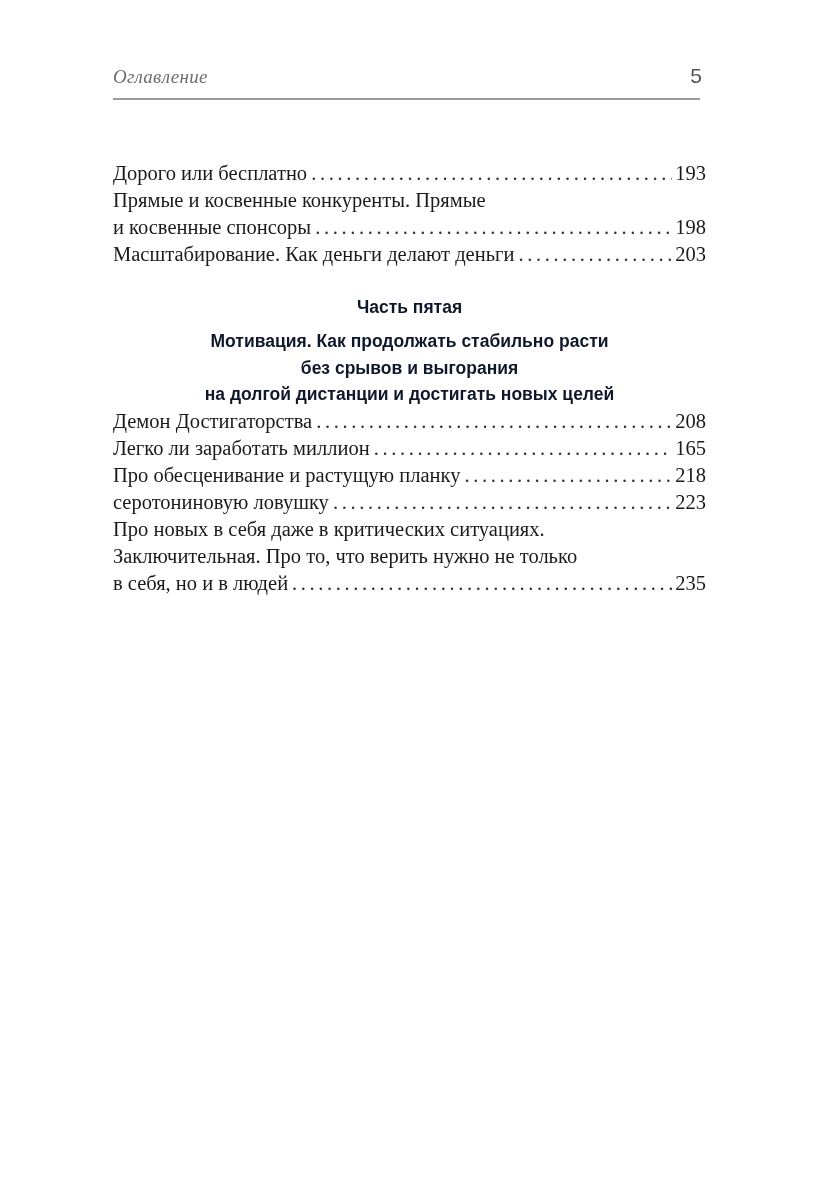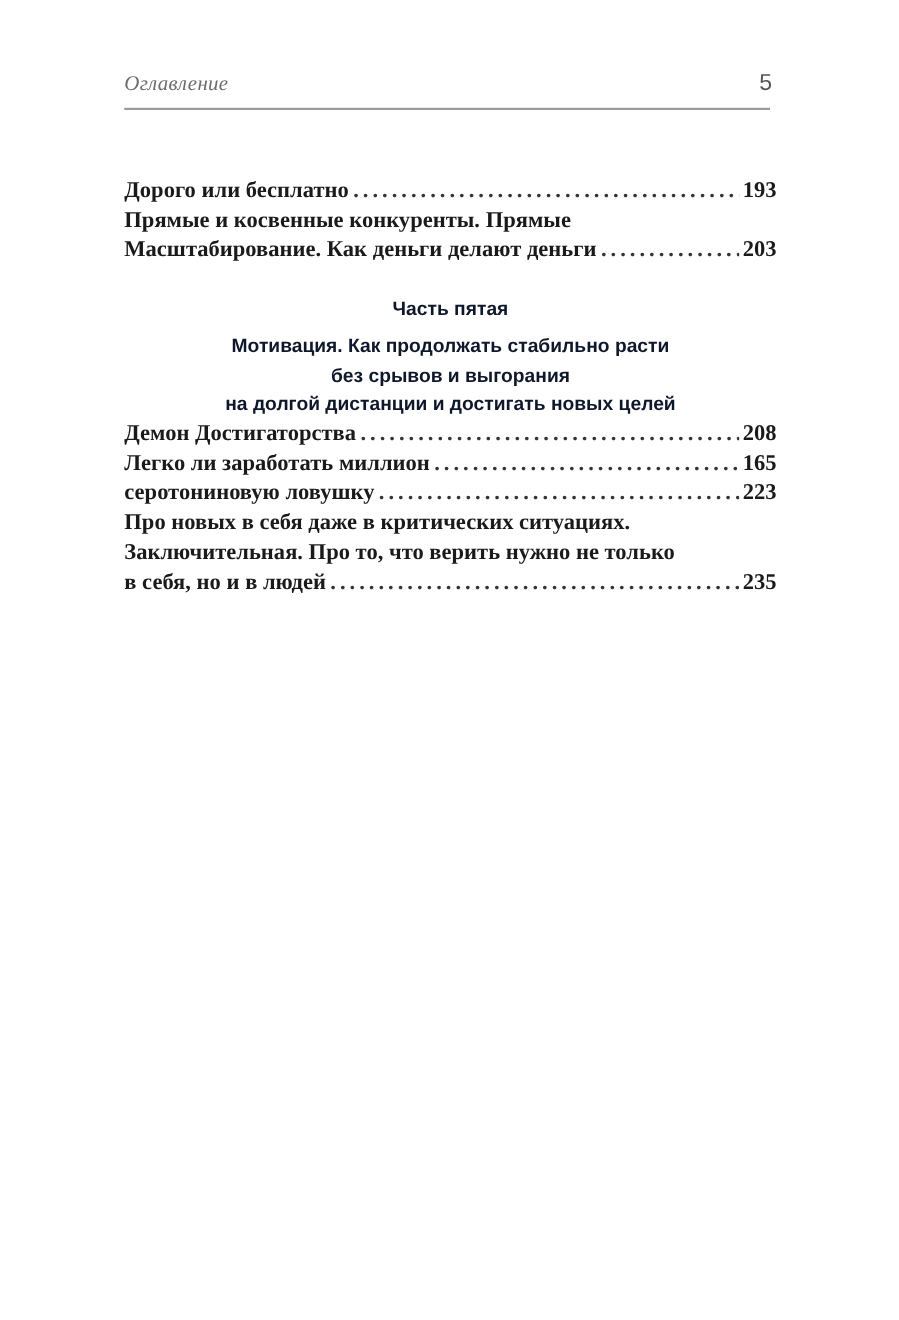--- a/index.html
+++ b/index.html
@@ -6,21 +6,21 @@
     body { width: 817px; height: 1200px; position: relative; overflow: hidden; }
     .page { position: absolute; left: 0; top: 0; width: 817px; height: 1200px; background: #ffffff; }
     .running-head { position: absolute; left: 113px; top: 66px; width: 593px; height: 28px;
       font-family: "Liberation Serif", serif; color: #6d6d6d; }
     .rh-title { position: absolute; left: 0; top: 0; font-style: italic; font-size: 19px; letter-spacing: 0.3px; text-align: center; }
     .rh-page { position: absolute; right: 4px; top: -2px; font-size: 21px; font-family: "Liberation Sans", sans-serif; color: #555; }
     .rule { position: absolute; left: 113px; top: 98px; width: 587px; height: 2px; background: #9a9a9a; }
     .toc { position: absolute; left: 113px; top: 160px; width: 593px;
       font-family: "Liberation Serif", serif; font-size: 20.5px; color: #1a1a1a; }
     .entry { position: relative; }
-    .line { height: 27px; line-height: 27px; white-space: nowrap; position: relative; font-weight: bold; }
+    .line { height: 27px; line-height: 27px; white-space: nowrap; position: relative; }
     .lastline { display: flex; align-items: baseline; }
     .lastline .txt { flex: 0 0 auto; padding-right: 4px; background: #fff; }
     .lastline .dots { flex: 1 1 auto; overflow: hidden; white-space: nowrap; letter-spacing: 3.2px; color: #333; }
     .lastline .dots::before { content: ". . . . . . . . . . . . . . . . . . . . . . . . . . . . . . . . . . . . . . . . . . . . . . . . . . . . . . . . . . . . . . . . . . . . . . . . . . . . ."; letter-spacing: 0; word-spacing: -1.5px; }
     .lastline .pg { flex: 0 0 auto; padding-left: 3px; }
     .part { font-family: "Liberation Sans", sans-serif; font-weight: bold; text-align: center; color: #0f172a;
       font-size: 17.5px; }
     .part-label { margin-top: 24px; height: 30px; line-height: 30px; }
     .part-title { margin-top: 6px; line-height: 26.5px; }
     .part-title div { height: 26.5px; }
@@ -41,20 +41,25 @@
     <div class="entry">
       <div class="line lastline">
         <span class="txt">Дорого или бесплатно</span>
         <span class="dots"></span>
         <span class="pg">193</span>
       </div>
     </div>
 
     <div class="entry">
       <div class="line">Прямые и косвенные конкуренты. Прямые</div>
+      <div class="line lastline">
+        <span class="txt">и косвенные спонсоры</span>
+        <span class="dots"></span>
+        <span class="pg">198</span>
+      </div>
     </div>
 
     <div class="entry">
       <div class="line lastline">
         <span class="txt">Масштабирование. Как деньги делают деньги</span>
         <span class="dots"></span>
         <span class="pg">203</span>
       </div>
     </div>
 
@@ -74,20 +79,27 @@
     </div>
 
     <div class="entry">
       <div class="line lastline">
         <span class="txt">Легко ли заработать миллион</span>
         <span class="dots"></span>
         <span class="pg">165</span>
       </div>
     </div>
 
+    <div class="entry">
+      <div class="line lastline">
+        <span class="txt">Про обесценивание и растущую планку</span>
+        <span class="dots"></span>
+        <span class="pg">218</span>
+      </div>
+    </div>
 
     <div class="entry">
       <div class="line lastline">
         <span class="txt">серотониновую ловушку</span>
         <span class="dots"></span>
         <span class="pg">223</span>
       </div>
     </div>
 
     <div class="entry">

